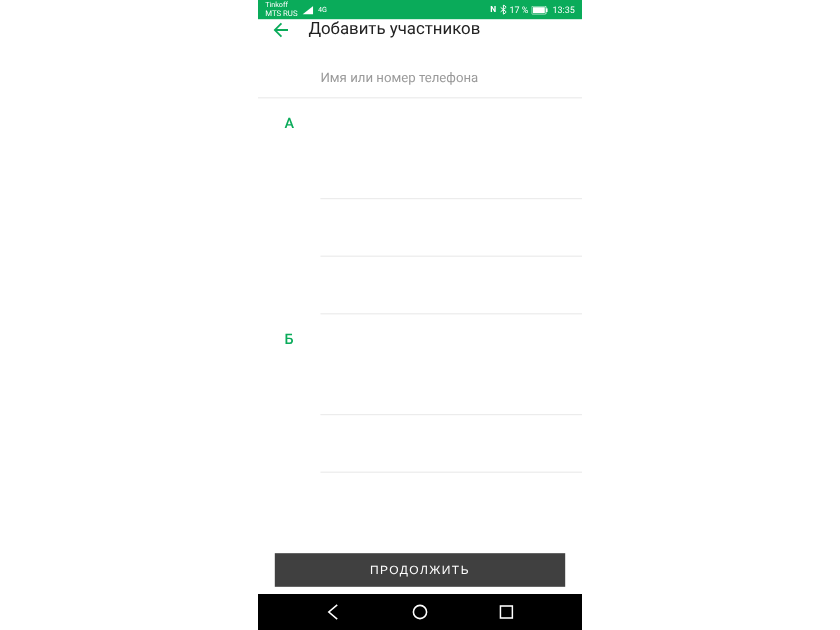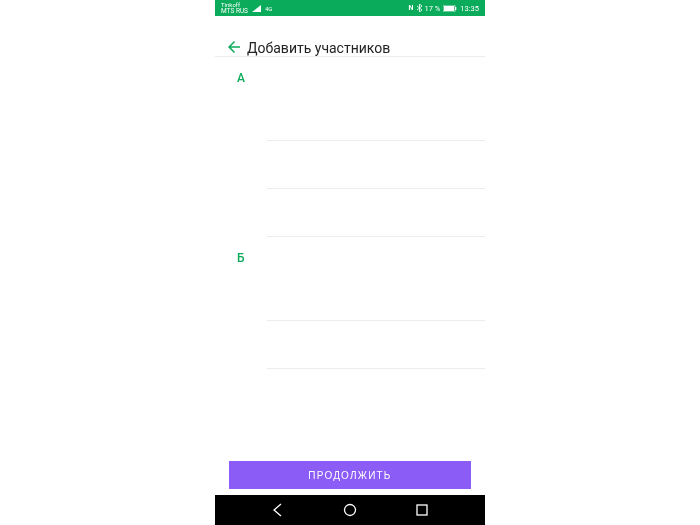--- a/index.html
+++ b/index.html
@@ -31,23 +31,23 @@
     justify-content: space-between;
   }
   .statusbar .left { display: flex; align-items: center; gap: 4px; }
   .statusbar .left .carrier { font-size: 6.5px; line-height: 1; }
   .statusbar .left .carrier div:first-child { font-size: 6px; }
   .statusbar .right { display: flex; align-items: center; gap: 3px; }
   .statusbar svg { display: block; }
   .appbar {
     height: 40px;
     display: flex;
-    align-items: flex-end;
+    align-items: flex-start;
     padding: 0 10px;
-    gap: 4px;
+    gap: 14px;
   }
   .appbar .back svg { display: block; }
   .appbar .title {
     font-size: 14px;
     color: #222;
   }
   .searchbox {
     padding: 2px 0 10px 52px;
     font-size: 11px;
     color: #9a9a9a;
@@ -70,21 +70,21 @@
   }
   .contact-row {
     height: 47px;
   }
   .footer-btn-wrap {
     padding: 8px 14px 6px;
   }
   .footer-btn {
     width: 100%;
     height: 28px;
-    background: #8b5cf6;
+    background: #404040;
     color: #fff;
     border: none;
     font-size: 10px;
     letter-spacing: 1.2px;
     font-weight: 500;
   }
   .navbar {
     height: 30px;
     background: #000;
     display: flex;
@@ -132,20 +132,21 @@
 
   <div class="appbar">
     <span class="back">
       <svg width="18" height="18" viewBox="0 0 24 24">
           <path d="M20 11H7.83l5.59-5.59L12 4l-8 8 8 8 1.41-1.41L7.83 13H20z" fill="#0aab5a"></path>
         </svg>
     </span>
     <div class="title">Добавить участников</div>
   </div>
 
+  <div class="searchbox">Имя или номер телефона</div>
 
   <div class="divider"></div>
 
   <div class="list">
     <div>
       <div class="section-header">А</div>
       <div class="contact-row"></div>
       <div class="divider inset"></div>
       <div class="contact-row"></div>
       <div class="divider inset"></div>

